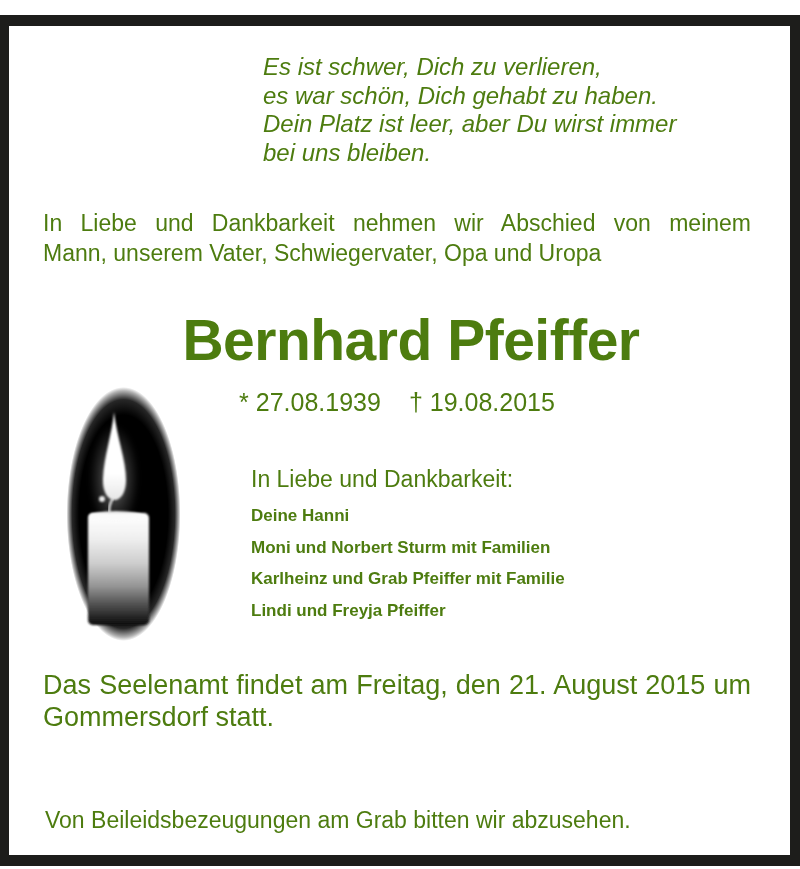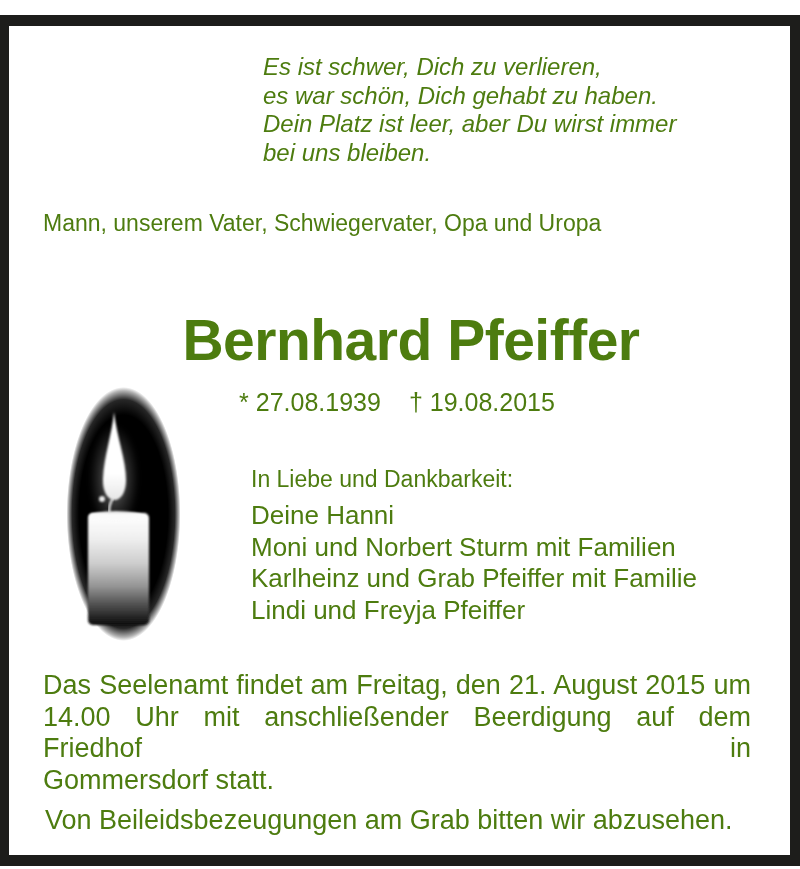--- a/index.html
+++ b/index.html
@@ -75,56 +75,57 @@
     left: 251px;
     top: 450px;
     white-space: nowrap;
   }
   .mourning-intro {
     font-size: 23px;
     line-height: 29px;
     margin-bottom: 6px;
   }
   .mourner {
-    font-size: 26px;
-    font-weight: normal;
+    font-size: 17px;
+    font-weight: bold;
     line-height: 31.5px;
   }
   .service {
     position: absolute;
     left: 43px;
     top: 655px;
     width: 708px;
     font-size: 27px;
     line-height: 31.7px;
   }
   .condolence {
     position: absolute;
     left: 45px;
     top: 791px;
     width: 708px;
-    font-size: 27px;
+    font-size: 23px;
     line-height: 29px;
   }
 </style>
 </head>
 <body>
 
 <div class="page">
 
   <div class="frame"></div>
 
   <div class="poem">
     <div>Es ist schwer, Dich zu verlieren,</div>
     <div>es war schön, Dich gehabt zu haben.</div>
     <div>Dein Platz ist leer, aber Du wirst immer</div>
     <div>bei uns bleiben.</div>
   </div>
 
   <div class="intro">
+    <div class="jline">In Liebe und Dankbarkeit nehmen wir Abschied von meinem</div>
     <div>Mann, unserem Vater, Schwiegervater, Opa und Uropa</div>
   </div>
 
   <div class="deceased-name">Bernhard Pfeiffer</div>
 
   <div class="dates">
     <span class="birth">* 27.08.1939</span><span class="death">† 19.08.2015</span>
   </div>
 
   <svg class="candle" viewBox="0 0 117 256" width="117" height="256" aria-hidden="true">
@@ -175,19 +176,18 @@
     <div>
       <div class="mourner">Deine Hanni</div>
       <div class="mourner">Moni und Norbert Sturm mit Familien</div>
       <div class="mourner">Karlheinz und Grab Pfeiffer mit Familie</div>
       <div class="mourner">Lindi und Freyja Pfeiffer</div>
     </div>
   </div>
 
   <div class="service">
     <div class="jline">Das Seelenamt findet am Freitag, den 21. August 2015 um</div>
-    <div class="jline">14.00 Uhr mit anschließender Beerdigung auf dem Friedhof in</div>
     <div>Gommersdorf statt.</div>
   </div>
 
   <div class="condolence">Von Beileidsbezeugungen am Grab bitten wir abzusehen.</div>
 
 </div>
 
 </body></html>

